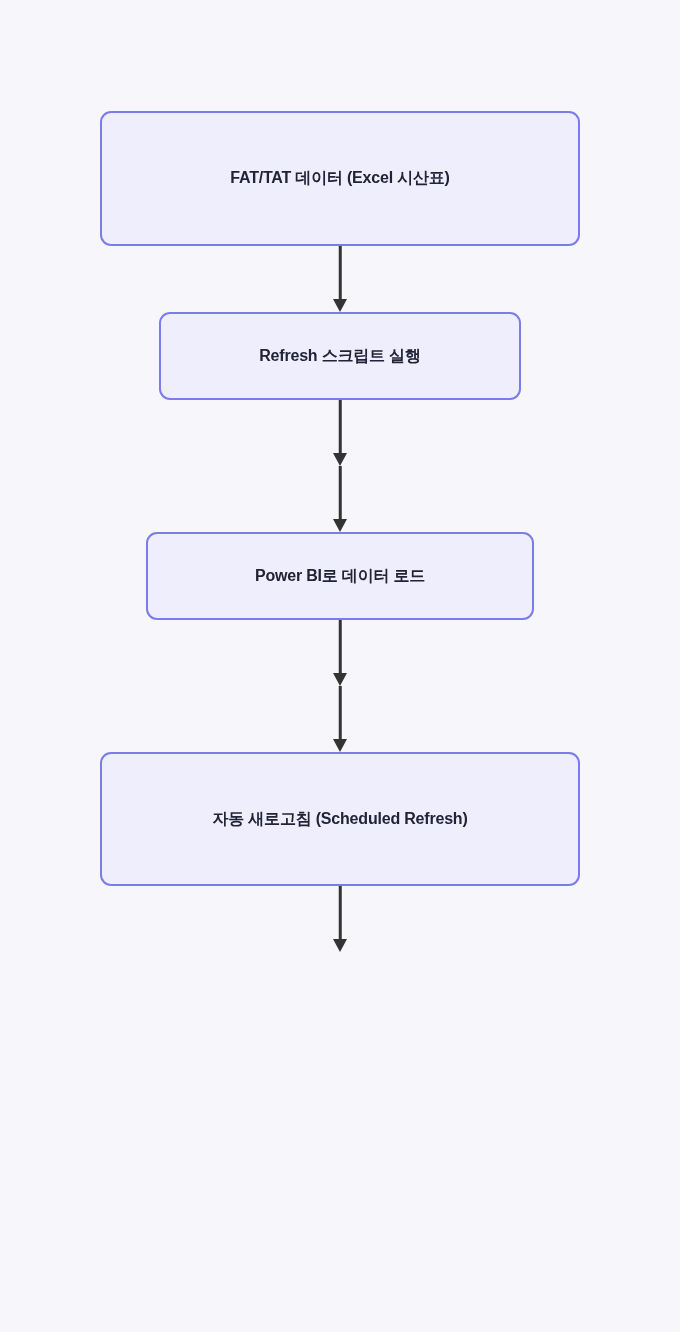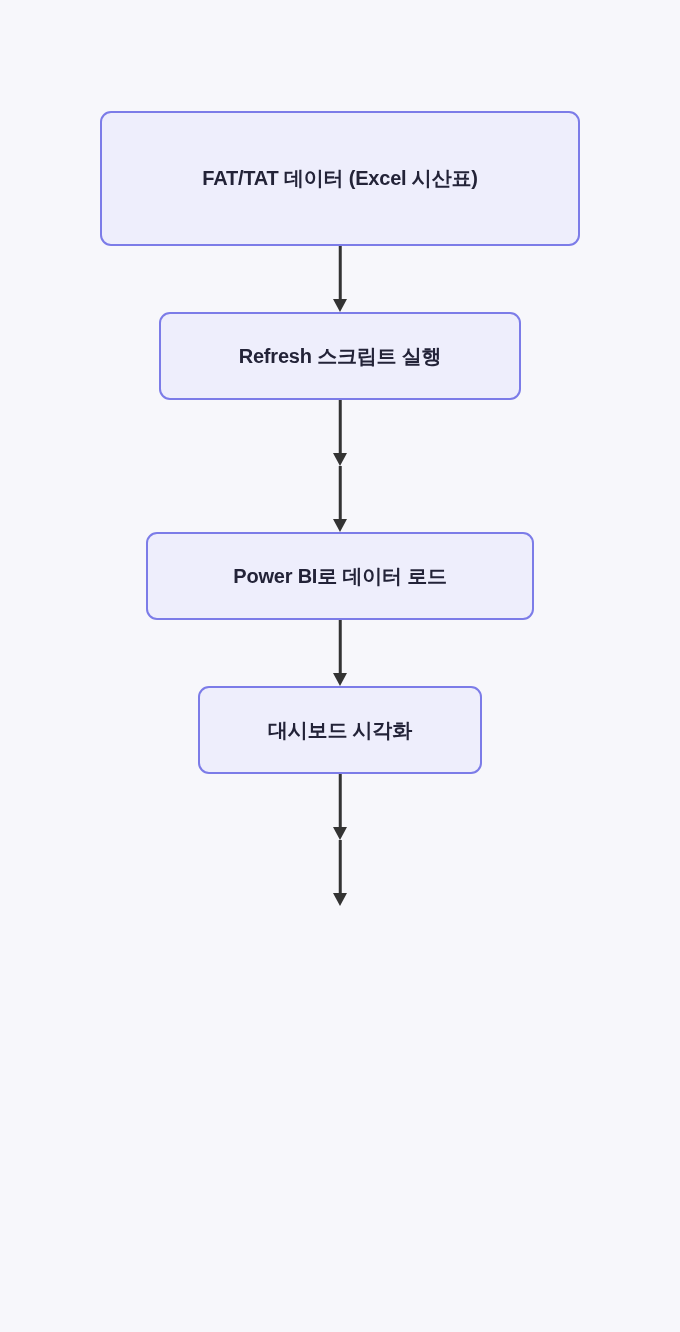--- a/index.html
+++ b/index.html
@@ -27,21 +27,21 @@
   .node {
     box-sizing: border-box;
     background: #eeeefc;
     border: 2px solid #7c7ce8;
     border-radius: 11px;
     display: flex;
     align-items: center;
     justify-content: center;
     text-align: center;
     color: #232338;
-    font-size: 20px;
+    font-size: 16px;
     font-weight: bold;
     line-height: 1.42;
     letter-spacing: -0.2px;
     padding: 0 14px;
     overflow: hidden;
     white-space: pre-line;
     flex: none;
   }
 
   .node-label {
@@ -107,29 +107,29 @@
 
   <div class="node" style="width:388px;height:88px;">
     <span class="node-label">Power BI로 데이터 로드</span>
   </div>
 
   <div class="connector" style="height:66px;">
     <span class="shaft" style="height:53px;"></span>
     <span class="head"></span>
   </div>
 
-  <div class="node" style="width:284px;height:88px;">
-    <span class="node-label">대시보드 시각화</span>
-  </div>
 
   <div class="connector" style="height:66px;">
     <span class="shaft" style="height:53px;"></span>
     <span class="head"></span>
   </div>
 
+  <div class="node" style="width:480px;height:134px;">
+    <span class="node-label">자동 새로고침 (Scheduled Refresh)</span>
+  </div>
 
   <div class="connector" style="height:66px;">
     <span class="shaft" style="height:53px;"></span>
     <span class="head"></span>
   </div>
 
 
 </div>
 
 </body></html>

